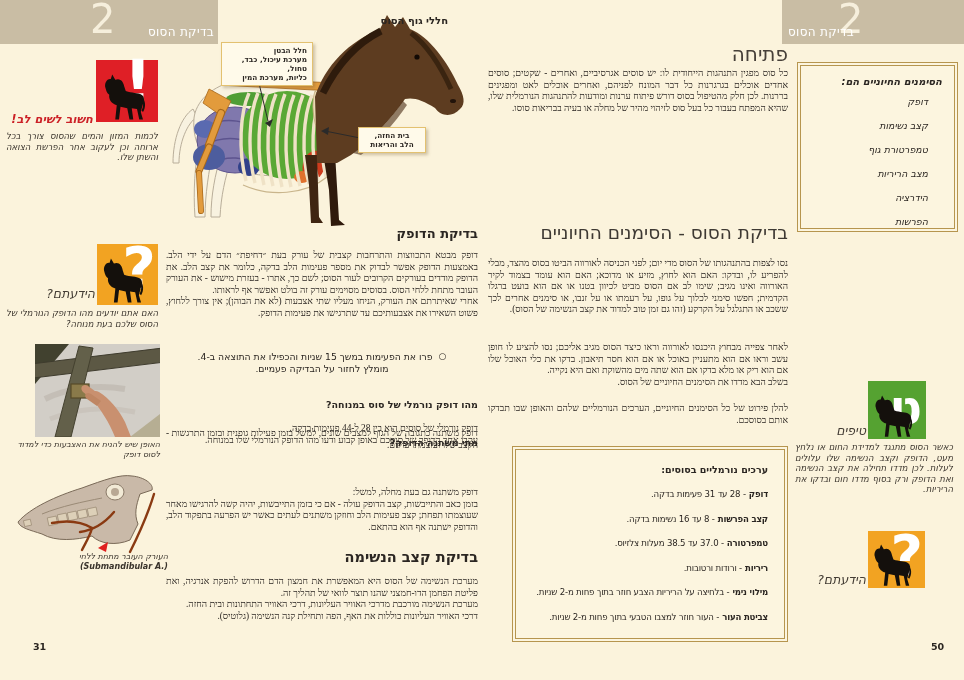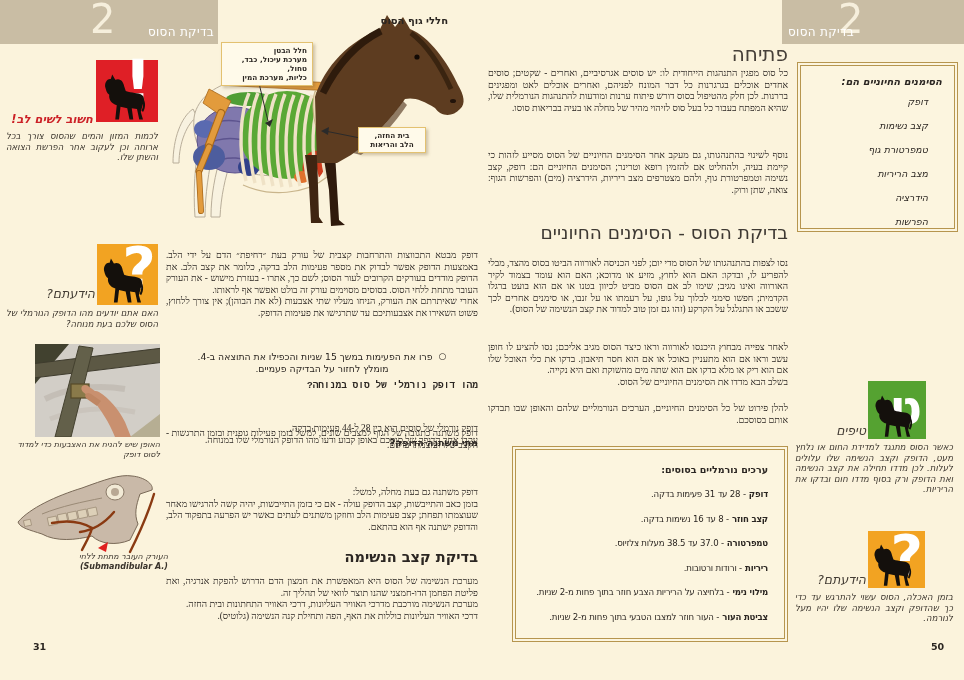--- a/index.html
+++ b/index.html
@@ -56,31 +56,30 @@
     <div class="vitals-item">דופק</div>
     <div class="vitals-item">קצב נשימות</div>
     <div class="vitals-item">טמפרטורת גוף</div>
     <div class="vitals-item">מצב הריריות</div>
     <div class="vitals-item">הידרציה</div>
     <div class="vitals-item">הפרשות</div>
   </div>
 
   <div class="abs h-opening" style="left:488px;top:42px;width:300px;text-align:right;">פתיחה</div>
   <div class="abs body-text" style="left:488px;top:68px;width:300px;">כל סוס מפגין התנהגות הייחודית לו: יש סוסים אגרסיביים, ואחרים - שקטים; סוסים אחדים אוכלים בגרגרנות כל דבר המונח לפניהם, ואחרים אוכלים לאט ומפגינים בררנות. לכן חלק מהטיפול בסוס דורש פיתוח ערנות ומודעות להתנהגות הנורמלית שלו, שהיא המפתח בעבור כל בעל סוס לזיהוי מהיר של מחלה או בעיה בבריאות סוסו.</div>
-  <div class="abs body-text" style="left:488px;top:150px;width:300px;">נוסף לשינוי בהתנהגותו, גם מעקב אחר הסימנים החיוניים של הסוס מסייע לזהות כי קיימת בעיה, ולהחליט אם להזמין רופא וטרינר; הסימנים החיוניים הם: דופק, קצב נשימה וטמפרטורת גוף, ולהם מצטרפים מצב ריריות, הידרציה (מים) והפרשות הגוף: צואה, שתן ורוק.</div>
   <div class="abs h-section" style="left:488px;top:222px;width:300px;text-align:right;">בדיקת הסוס - הסימנים החיוניים</div>
   <div class="abs body-text" style="left:488px;top:258px;width:300px;">נסו לצפות בהתנהגותו של הסוס מדי יום; לפני הכניסה לאורווה הביטו בסוס מהצד, מבלי להפריע לו, ובדקו: האם הוא לחוץ, מזיע או מדוכא; האם הוא עומד בצמוד לקיר האורווה ואינו מגיב; שימו לב אם הסוס מביט לכיוון בטנו או אם הוא בועט ברגלו הקדמית; חפשו סימני לכלוך על גופו, על רעמתו או על זנבו, או סימנים אחרים לכך ששכב או התגלגל על הקרקע (זהו גם זמן טוב למדוד את קצב הנשימה של הסוס).</div>
   <div class="abs body-text" style="left:488px;top:342px;width:300px;">לאחר צפייה מבחוץ היכנסו לאורווה וראו כיצד הסוס מגיב אליכם; נסו להציע לו חופן עשב וראו אם הוא מתעניין באוכל או אם הוא חסר תיאבון. בדקו את כלי האוכל שלו אם הוא ריק או מלא בדקו אם הוא שתה מים מהשוקת ואם היא נקייה.
 בשלב הבא מדדו את הסימנים החיוניים של הסוס.</div>
   <div class="abs body-text" style="left:488px;top:403px;width:300px;">להלן פירוט של כל הסימנים החיוניים, הערכים הנורמליים שלהם והאופן שבו תבדקו אותם בסוסכם.</div>
 
   <div class="gold-box" style="left:512px;top:446px;width:276px;height:196px;">
     <div class="values-title">ערכים  נורמליים בסוסים:</div>
     <div class="values-line"><b>דופק</b><span>- 28 עד 31 פעימות בדקה.</span></div>
-    <div class="values-line"><b>קצב חוזר</b><span>- 8 עד 16 נשימות בדקה.</span></div>
+    <div class="values-line"><b>קצב הפרשות</b><span>- 8 עד 16 נשימות בדקה.</span></div>
     <div class="values-line"><b>טמפרטורה</b><span>- 37.0 עד 38.5 מעלות צלזיוס.</span></div>
     <div class="values-line"><b>ריריות</b><span>- ורודות ורטובות.</span></div>
     <div class="values-line"><b>מילוי נימי</b><span>- בלחיצה על הריריות הצבע חוזר בתוך פחות מ-2 שניות.</span></div>
     <div class="values-line"><b>צביטת העור</b><span>- העור חוזר למצבו הטבעי בתוך פחות מ-2 שניות.</span></div>
   </div>
 
   <div class="sq" style="left:868px;top:381px;width:58px;height:58px;">
     <div class="sq-bg" style="background:#55a231;"></div>
     <span class="sq-glyph" style="right:4px;top:2px;font-size:48px;">ט</span>
     <svg class="sq-horse" viewBox="0 0 64 64" style="left:1px;bottom:1px;width:44px;height:44px;">
@@ -93,21 +92,20 @@
 
   <div class="sq" style="left:868px;top:531px;width:57px;height:57px;">
     <div class="sq-bg" style="background:#f2a322;"></div>
     <span class="sq-glyph" style="right:2px;top:-4px;font-size:56px;">?</span>
     <svg class="sq-horse" viewBox="0 0 64 64" style="left:0;bottom:1px;width:44px;height:44px;">
       <path fill="#14100c" d="M10 20 C8 14 12 7 17 8 L19 2 L23 9 C30 6 34 12 35 18 L37 24 C45 27 54 26 58 29 C62 31 62 37 60 41 L57 52 L60 62 L55 62 L52 48 L45 47 L47 62 L42 62 L39 47 L30 45 L28 62 L23 62 L25 43 C18 41 14 35 15 29 C12 27 11 24 10 20 Z"></path>
       <path fill="#14100c" d="M58 32 C64 36 64 46 60 52 L58 50 C61 45 61 38 57 35 Z"></path>
     </svg>
   </div>
   <div class="abs margin-label" style="left:788px;top:572px;width:78px;text-align:right;">הידעתם?</div>
-  <div class="abs margin-note" style="left:795px;top:592px;width:158px;">בזמן האכלה, הסוס עשוי להתרגש עד כדי כך שהדופק וקצב הנשימה שלו יהיו מעל לנורמה.</div>
 
   <div class="abs pagenum" style="left:931px;top:641px;">50</div>
 
   <div class="band" style="left:0;width:218px;">
     <span class="band-num" style="left:90px;">2</span>
     <span class="band-title" style="right:4px;">בדיקת הסוס</span>
   </div>
 
   <svg class="abs" style="left:165px;top:5px;" width="318" height="222" viewBox="0 0 318 222">
 
@@ -238,27 +236,28 @@
       <path d="M80,66 C70,60 55,58 40,61"></path>
       <path d="M80,66 C78,74 74,80 70,88"></path>
     </g>
     <polygon points="86,86 96,80 94,90" fill="#e02020"></polygon>
   </svg>
   <div class="abs caption" style="left:36px;top:552px;width:132px;">
     <div>העורק העובר מתחת ללחי</div>
     <div class="ltr" style="font-weight:bold;text-align:right;">(Submandibular A.)</div>
   </div>
 
+  <div class="abs h-sub" style="left:166px;top:226px;width:312px;">בדיקת הדופק</div>
   <div class="abs body-text" style="left:166px;top:250px;width:312px;">דופק מבטא התכווצות והתרחבות קצבית של עורק בעת ״דחיפת״ הדם על ידי הלב. באמצעות הדופק אפשר לבדוק את מספר פעימות הלב בדקה, כלומר את קצב הלב. את הדופק מודדים בעורקים הקרובים לעור הסוס; לשם כך, אתרו - בעזרת מישוש - את העורק העובר מתחת ללחי הסוס. בסוסים מסוימים עורק זה בולט ואפשר אף לראותו.
 אחרי שאיתרתם את העורק, הניחו מעליו שתי אצבעות (לא את הבוהן); אין צורך ללחוץ, פשוט השאירו את אצבעותיכם עד שתרגישו את פעימות הדופק.</div>
   <div class="abs" style="left:176px;top:351px;width:292px;text-align:center;font-size:9.3px;line-height:12px;color:#2b2622;">
     <div><span class="ring">○</span><span>פרו את הפעימות במשך 15 שניות והכפילו את התוצאה ב-4.</span></div>
     <div>מומלץ לחזור על הבדיקה פעמיים.</div>
   </div>
-  <div class="abs q-head" style="left:166px;top:380px;width:312px;font-family:Liberation Mono, monospace;">מהו דופק נורמלי של סוס במנוחה?</div>
+  <div class="abs q-head" style="left:166px;top:399px;width:312px;">מהו דופק נורמלי של סוס במנוחה?</div>
   <div class="abs body-text" style="left:166px;top:396px;width:312px;margin-top:27px;">דופק נורמלי של סוסים הוא בין 28 ל-44 פעימות בדקה.
 עקבו אחר הדופק של סוסכם באופן קבוע ודעו מהו הדופק הנורמלי שלו במנוחה.</div>
   <div class="abs q-head" style="left:166px;top:437px;width:312px;">מתי משתנה הדופק?</div>
   <div class="abs body-text" style="left:166px;top:428px;width:312px;">דופק משתנה כתגובה של הגוף למצבים שונים, למשל בזמן פעילות גופנית ובזמן התרגשות - הקצב שלו ועוצמתו עולים.</div>
   <div class="abs body-text" style="left:166px;top:487px;width:312px;">דופק משתנה גם בעת מחלה, למשל:
 בזמן כאב והתייבשות, קצב הדופק עולה - אם כי בזמן התייבשות, יהיה קשה להרגישו מאחר שעוצמתו תפחת; קצב פעימות הלב וחוזקן משתנים לעתים כאשר יש הפרעה בתפקוד הלב, והדופק ישתנה אף הוא בהתאם.</div>
   <div class="abs h-sub2" style="left:166px;top:549px;width:312px;">בדיקת קצב הנשימה</div>
   <div class="abs body-text" style="left:166px;top:576px;width:312px;">מערכת הנשימה של הסוס היא המאפשרת את חמצון הדם הדרוש להפקת אנרגיה, ואת פליטת הפחמן הדו-חמצני שהנו תוצר לוואי של תהליך זה.
 מערכת הנשימה מורכבת מדרכי האוויר העליונות, דרכי האוויר התחתונות ובית החזה.
 דרכי האוויר העליונות כוללות את האף, הפה ותחילת קנה הנשימה (גלוטיס).</div>

